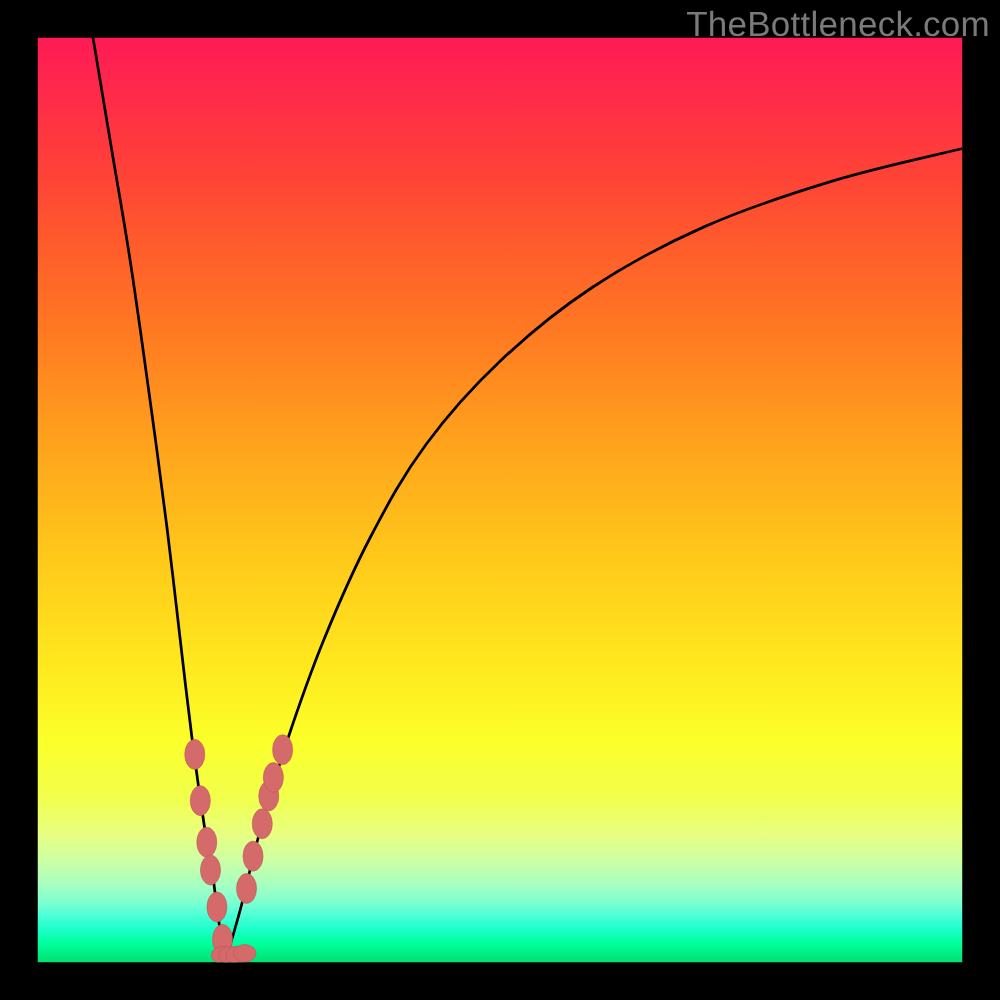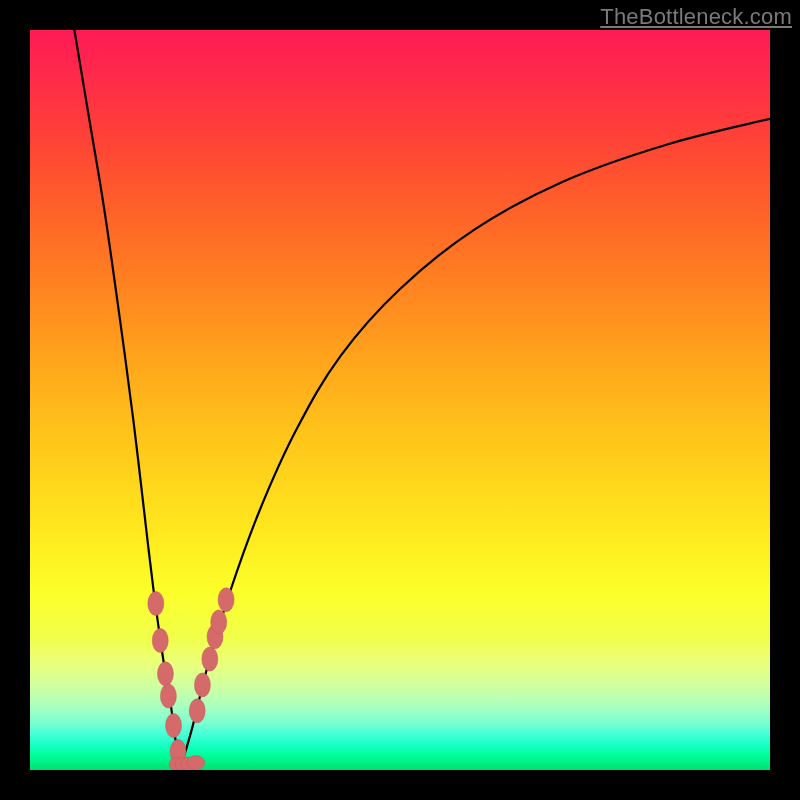--- a/index.html
+++ b/index.html
@@ -53,24 +53,23 @@
   svg.curve {
     position: absolute;
     left: 0; top: 0;
     width: 740px; height: 740px;
   }
   .watermark {
     position: absolute;
     top: 4px;
     right: 8px;
     color: #7a7a7a;
-    font-size: 22px;
+    font-size: 28px;
     letter-spacing: 0.2px;
     user-select: none;
-    text-decoration: underline;
   }
   .dot {
     fill: #d46a6a;
     stroke: #c15a5a;
     stroke-width: 0.5;
   }
   .foot {
     fill: #d46a6a;
     stroke: #c15a5a;
     stroke-width: 0.5;

